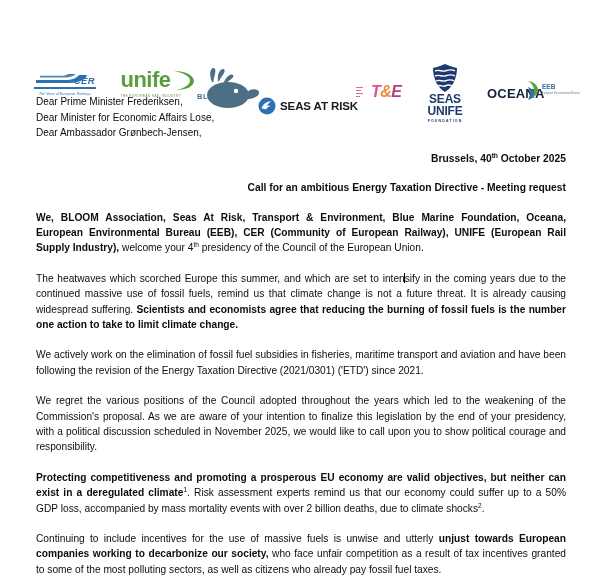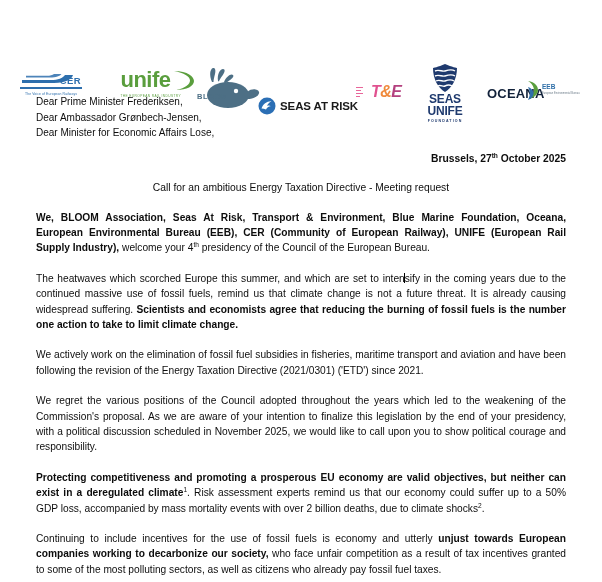--- a/index.html
+++ b/index.html
@@ -31,21 +31,21 @@
     height: 56px;
   }
   .logo {
     position: absolute;
     display: flex;
     align-items: center;
     justify-content: center;
   }
 
   
-  .logo-cer { left: 12px; top: 42px; width: 78px; }
+  .logo-cer { left: 26px; top: 42px; width: 78px; font-style: italic; }
   .cer-wrap { text-align: center; }
   .cer-mark { width: 62px; height: 14px; display: block; }
   .cer-rule { width: 62px; height: 1.5px; background: #2e6fad; margin: 1px 0 0 0; }
   .cer-text {
     font-size: 9.5px;
     font-weight: bold;
     color: #2e6fad;
     letter-spacing: .4px;
     text-align: right;
     line-height: 10px;
@@ -180,23 +180,23 @@
   }
   .dateline {
     margin-top: 12px;
     text-align: right;
     font-size: 10.3px;
     font-weight: bold;
     color: #0d0d0d;
   }
   .subject {
     margin-top: 18px;
-    text-align: center;
+    text-align: right;
     font-size: 10.3px;
-    font-weight: normal;
+    font-weight: bold;
     color: #0d0d0d;
   }
   p.para {
     margin: 0;
     padding: 0;
     font-size: 10.2px;
     line-height: 15.4px;
     text-align: justify;
     color: #0d0d0d;
   }
@@ -313,49 +313,49 @@
         </div>
       </div>
     </div>
 
   </div>
 
   <div class="body-area">
 
     <div class="salutation">
       <div>Dear Prime Minister Frederiksen,</div>
+      <div>Dear Minister for Economic Affairs Lose,</div>
       <div>Dear Ambassador Grønbech-Jensen,</div>
-      <div>Dear Minister for Economic Affairs Lose,</div>
-    </div>
-
-    <div class="dateline"><span>Brussels, 27</span><sup>th</sup><span> October 2025</span></div>
+    </div>
+
+    <div class="dateline"><span>Brussels, 40</span><sup>th</sup><span> October 2025</span></div>
 
     <div class="subject">Call for an ambitious Energy Taxation Directive - Meeting request</div>
 
     <div class="gap-lg"></div>
 
-    <p class="para"><span class="b">We, BLOOM Association, Seas At Risk, Transport &amp; Environment, Blue Marine Foundation, Oceana, European Environmental Bureau (EEB), CER (Community of European Railway), UNIFE (European Rail Supply Industry),</span><span> welcome your 4</span><sup>th</sup><span> presidency of the Council of the European Bureau.</span></p>
+    <p class="para"><span class="b">We, BLOOM Association, Seas At Risk, Transport &amp; Environment, Blue Marine Foundation, Oceana, European Environmental Bureau (EEB), CER (Community of European Railway), UNIFE (European Rail Supply Industry),</span><span> welcome your 4</span><sup>th</sup><span> presidency of the Council of the European Union.</span></p>
 
     <div class="gap-md"></div>
 
     <p class="para"><span>The heatwaves which scorched Europe this summer, and which are set to inten</span><span class="caret"></span><span>sify in the coming years due to the continued massive use of fossil fuels, remind us that climate change is not a future threat. It is already causing widespread suffering. </span><span class="b">Scientists and economists agree that reducing the burning of fossil fuels is the number one action to take to limit climate change.</span></p>
 
     <div class="gap-md"></div>
 
     <p class="para">We actively work on the elimination of fossil fuel subsidies in fisheries, maritime transport and aviation and have been following the revision of the Energy Taxation Directive (2021/0301) ('ETD') since 2021.</p>
 
     <div class="gap-md"></div>
 
     <p class="para">We regret the various positions of the Council adopted throughout the years which led to the weakening of the Commission's proposal. As we are aware of your intention to finalize this legislation by the end of your presidency, with a political discussion scheduled in November 2025, we would like to call upon you to show political courage and responsibility.</p>
 
     <div class="gap-md"></div>
 
     <p class="para"><span class="b">Protecting competitiveness and promoting a prosperous EU economy are valid objectives, but neither can exist in a deregulated climate</span><sup>1</sup><span>. Risk assessment experts remind us that our economy could suffer up to a 50% GDP loss, accompanied by mass mortality events with over 2 billion deaths, due to climate shocks</span><sup>2</sup><span>.</span></p>
 
     <div class="gap-md"></div>
 
-    <p class="para"><span>Continuing to include incentives for the use of fossil fuels is economy and utterly </span><span class="b">unjust towards European companies working to decarbonize our society,</span><span> who face unfair competition as a result of tax incentives granted to some of the most polluting sectors, as well as citizens who already pay fossil fuel taxes.</span></p>
+    <p class="para"><span>Continuing to include incentives for the use of massive fuels is unwise and utterly </span><span class="b">unjust towards European companies working to decarbonize our society,</span><span> who face unfair competition as a result of tax incentives granted to some of the most polluting sectors, as well as citizens who already pay fossil fuel taxes.</span></p>
 
     <div class="gap-md"></div>
 
   </div>
 
 </div>
 
 </body></html>

